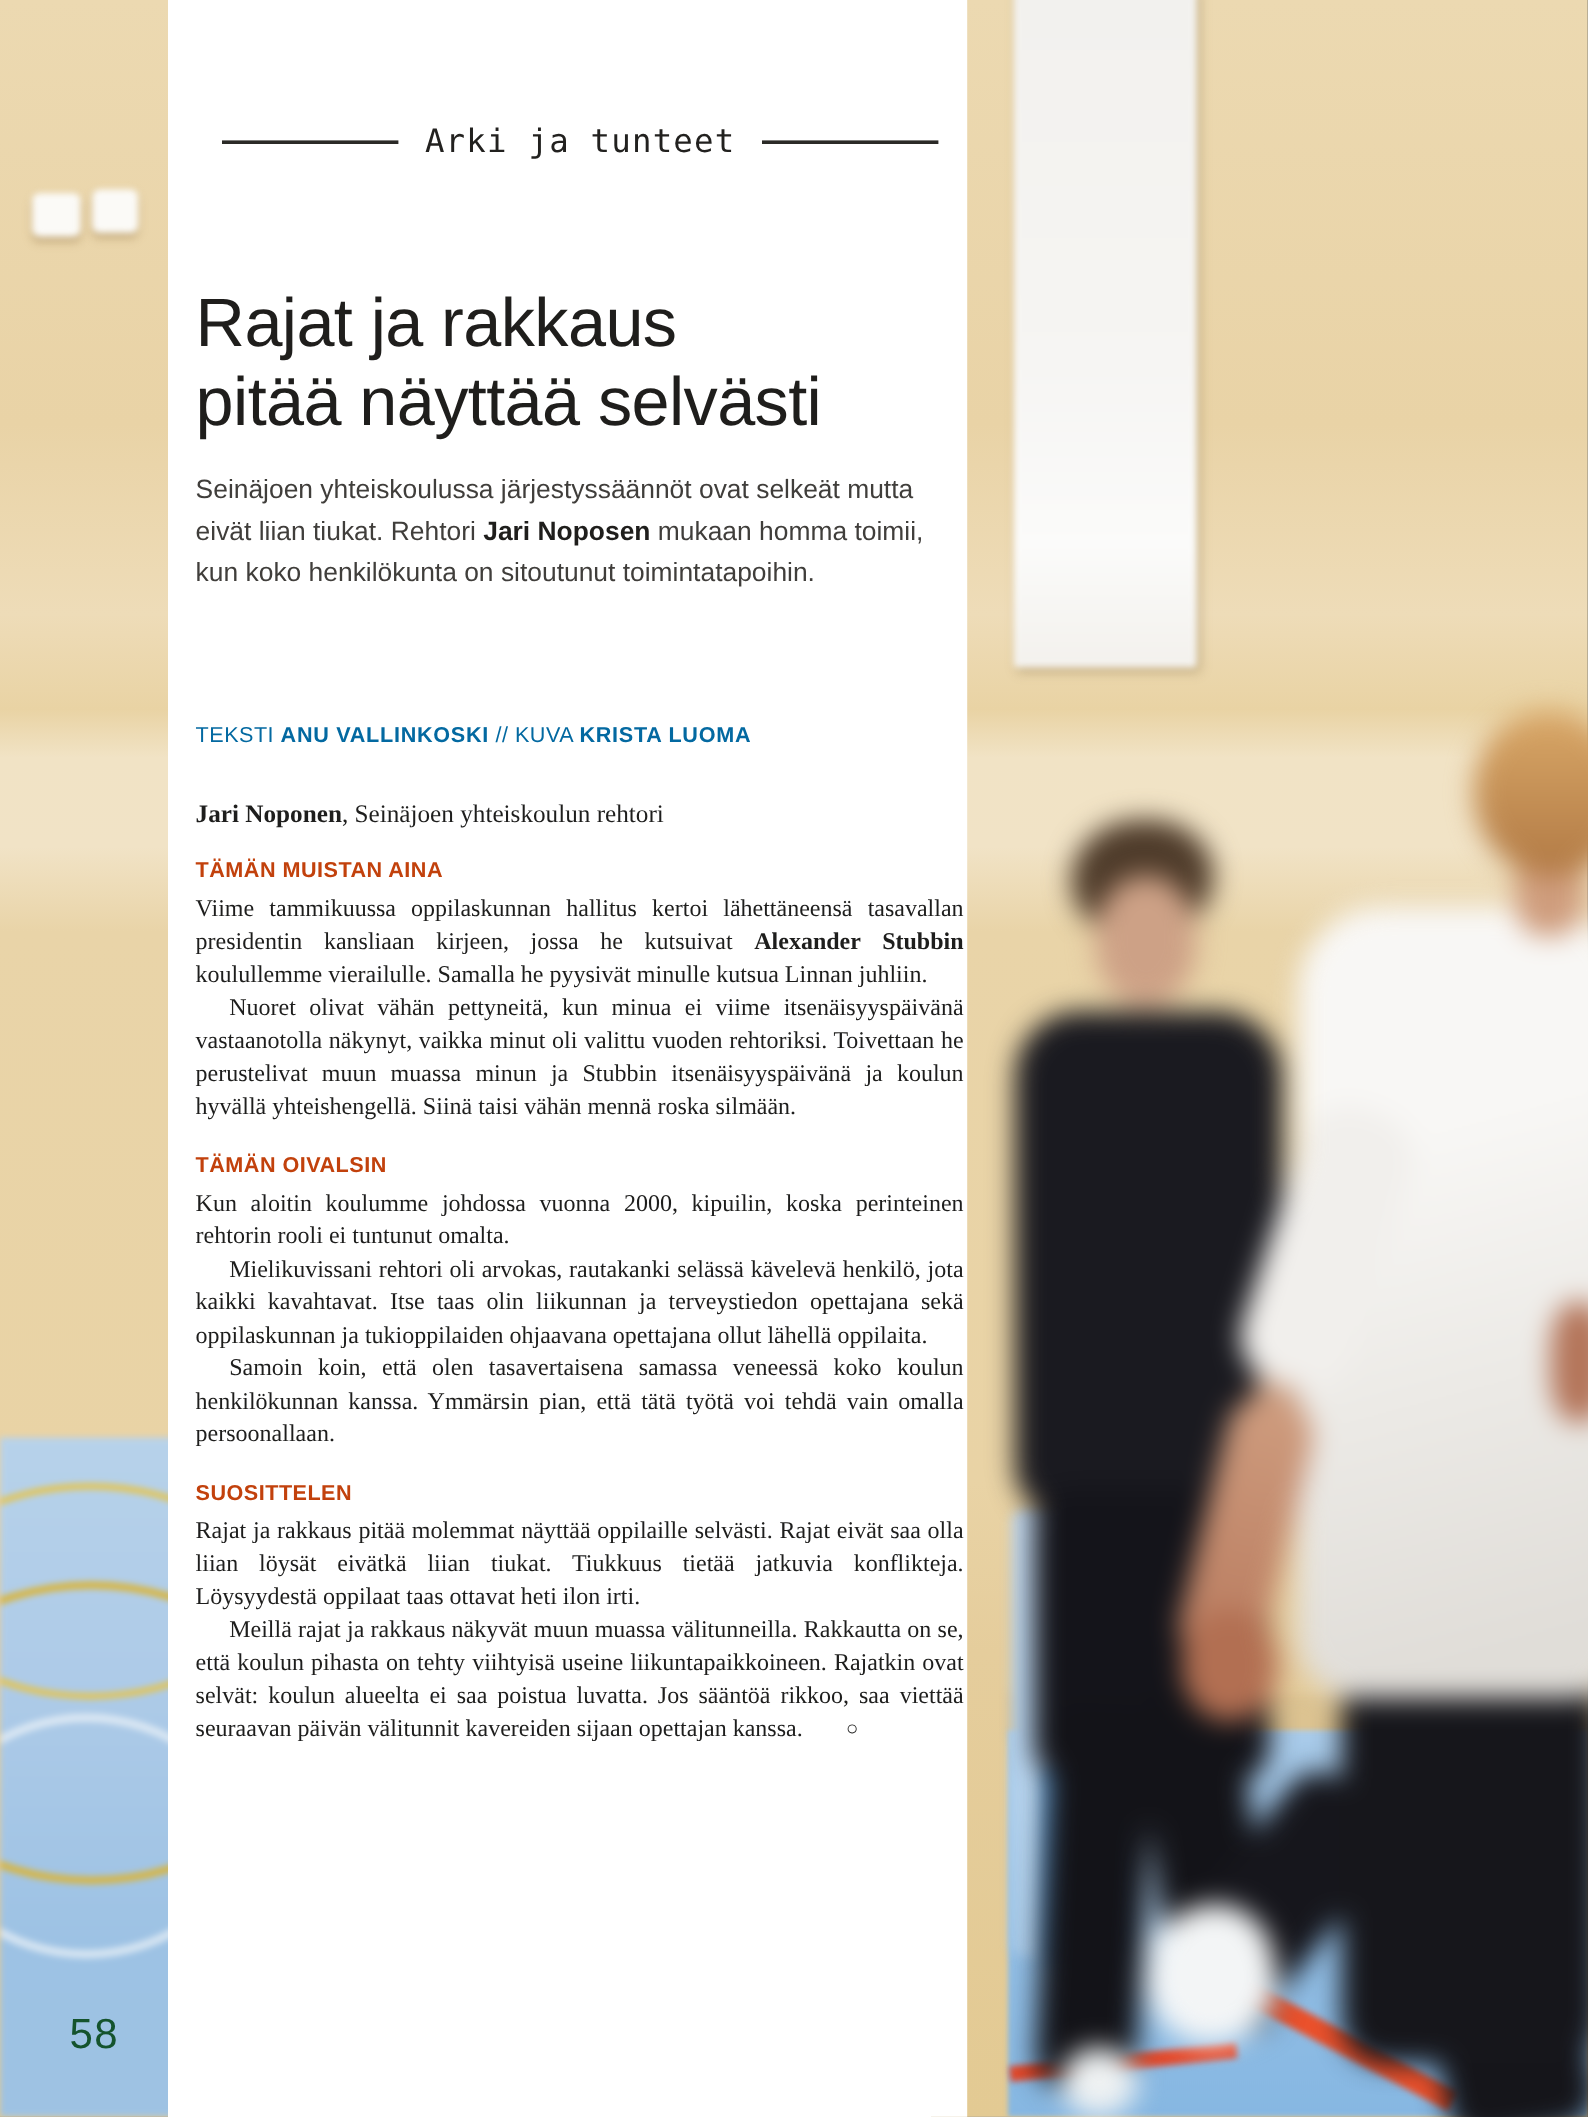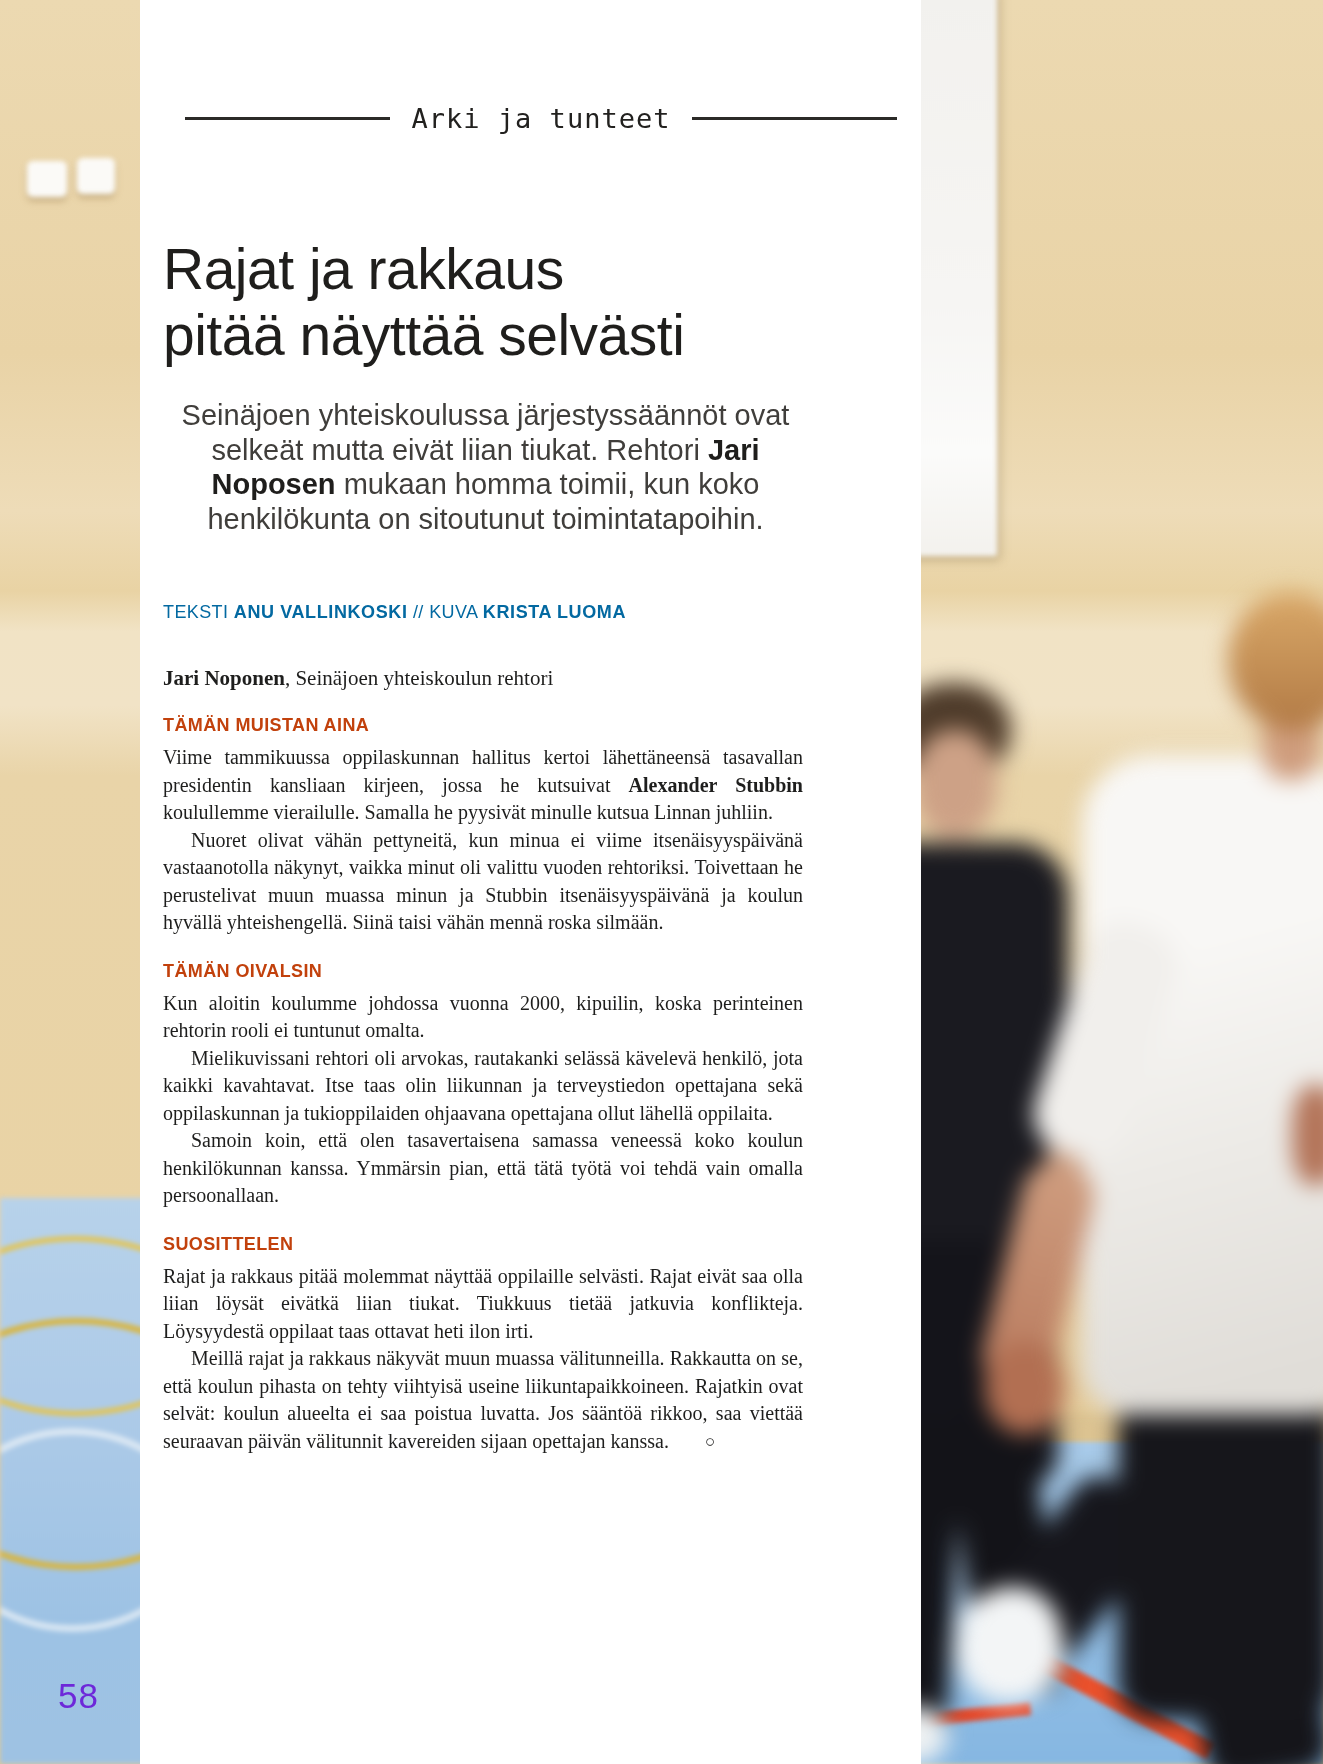--- a/index.html
+++ b/index.html
@@ -52,30 +52,30 @@
   .pb-sleeve{left:1058px;top:920px;width:95px;height:240px;background:#f1efec;border-radius:40px;transform:rotate(18deg);}
   .pb-forearm{left:1002px;top:1160px;width:72px;height:232px;border-radius:34px;
     background:linear-gradient(180deg,#cf9d7f,#b87a5e);transform:rotate(14deg);}
   .pb-fist{left:985px;top:1342px;width:80px;height:92px;background:#b26f52;border-radius:48%;}
   .pb-hand2{left:1292px;top:1085px;width:48px;height:100px;background:#b4755a;border-radius:40%;}
   .pb-pants{left:1118px;top:1388px;width:215px;height:332px;background:#16161b;border-radius:36px;}
   .pb-leg1{left:1025px;top:1475px;width:100px;height:190px;background:#16161c;border-radius:30px;transform:rotate(38deg);}
   .pb-sock{left:955px;top:1588px;width:108px;height:115px;background:#f3f5f6;border-radius:55% 45% 50% 50%;transform:rotate(-12deg);}
   .pb-leg2{left:1195px;top:1600px;width:125px;height:180px;background:#15151a;border-radius:30px;transform:rotate(-10deg);}
 
-  .page-number{position:absolute;left:58px;top:1676px;font-size:35px;font-weight:400;color:#6d28d9;letter-spacing:1px;}
+  .page-number{position:absolute;left:58px;top:1676px;font-size:35px;font-weight:400;color:#14532d;letter-spacing:1px;}
 
   
-  .panel{position:absolute;left:140px;top:0;width:781px;height:100%;background:#ffffff;}
+  .panel{position:absolute;left:140px;top:0;width:666px;height:100%;background:#ffffff;}
   .panel > *{position:absolute;}
   .kicker{left:45px;right:24px;top:103px;display:flex;align-items:center;gap:22px;
     font-family:"DejaVu Sans Mono",monospace;font-size:27px;letter-spacing:1px;color:#22211f;white-space:nowrap;}
   .kicker .rule{flex:1;height:3px;background:#2b2a27;}
   .headline{left:23px;top:198px;font-size:57px;line-height:66px;letter-spacing:-0.5px;color:#1f1e1c;font-weight:400;}
-  .intro{left:23px;top:369px;width:645px;font-size:29px;line-height:34.5px;color:#403e3b;font-weight:400;text-align:center;}
+  .intro{left:23px;top:369px;width:645px;font-size:22px;line-height:34.5px;color:#403e3b;font-weight:400;}
   .intro b{color:#1f1e1c;}
   .byline{left:23px;top:584px;font-size:18px;letter-spacing:.4px;color:#0369a1;}
   .byline b{letter-spacing:.6px;}
 
   .body-col{left:23px;top:666px;width:640px;color:#1e1e1d;}
   .leadin{font-family:"Liberation Serif",serif;font-size:21px;margin:0 0 22px 0;}
   .sec h3{font-size:18px;font-weight:700;letter-spacing:.4px;margin:24px 0 8px 0;color:#c2410c;}
   .sec p{font-family:"Liberation Serif",serif;font-size:20px;line-height:27.5px;margin:0;
     text-align:justify;hyphens:auto;}
   .sec p + p{text-indent:28px;}

